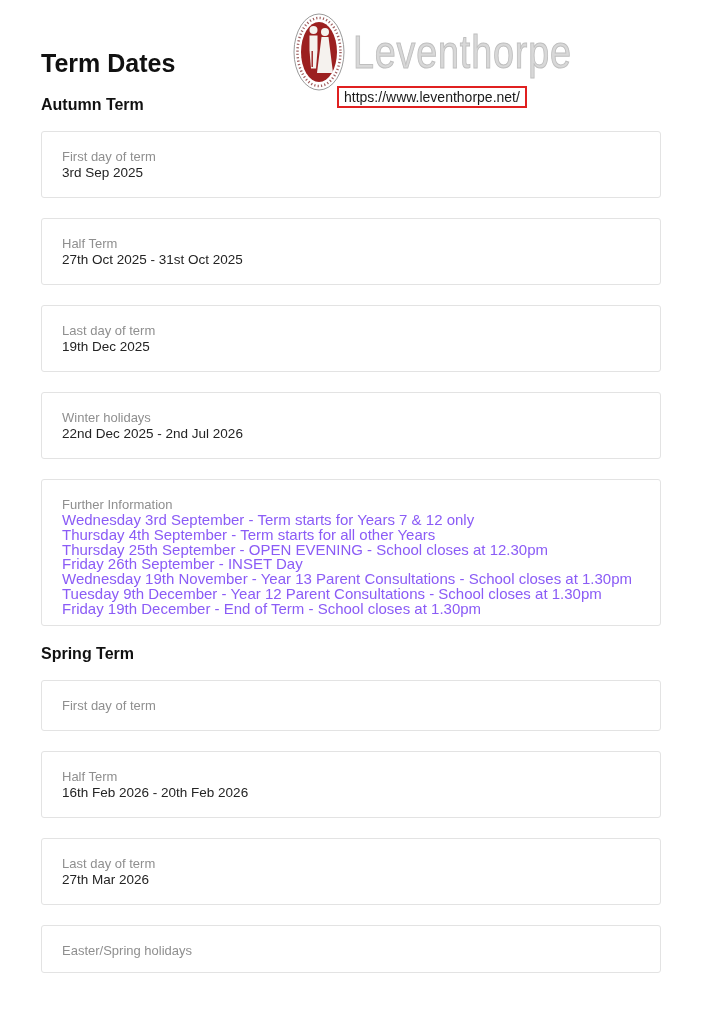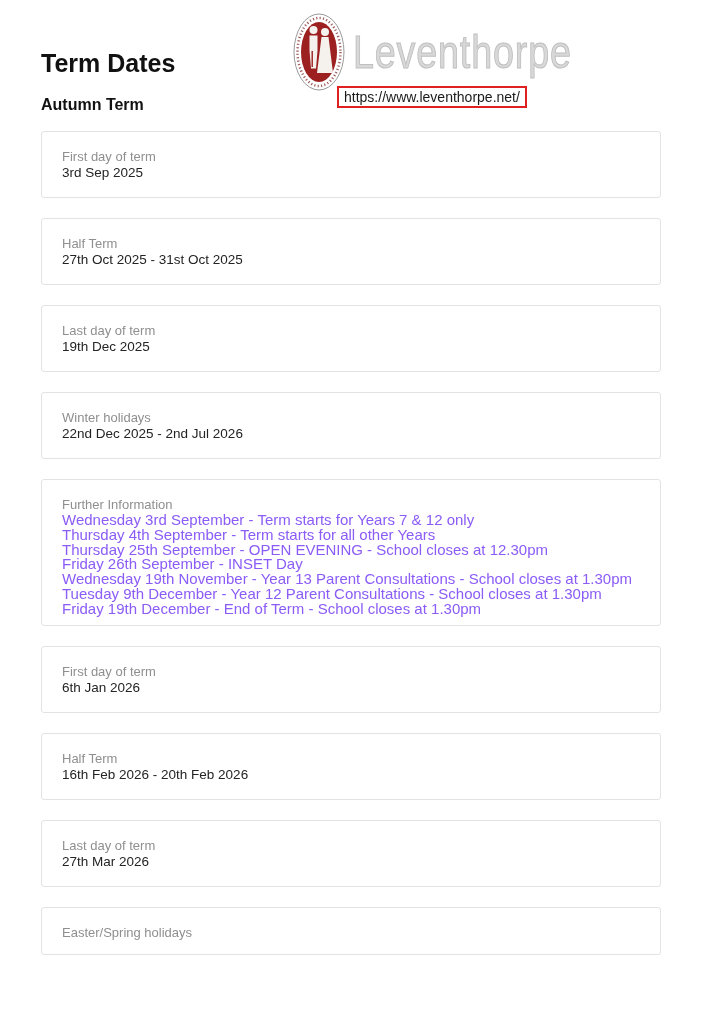--- a/index.html
+++ b/index.html
@@ -160,24 +160,24 @@
     <div class="card-label">Further Information</div>
     <div class="info-line">Wednesday 3rd September - Term starts for Years 7 &amp; 12 only</div>
     <div class="info-line">Thursday 4th September - Term starts for all other Years</div>
     <div class="info-line">Thursday 25th September - OPEN EVENING - School closes at 12.30pm</div>
     <div class="info-line">Friday 26th September - INSET Day</div>
     <div class="info-line">Wednesday 19th November - Year 13 Parent Consultations - School closes at 1.30pm</div>
     <div class="info-line">Tuesday 9th December - Year 12 Parent Consultations - School closes at 1.30pm</div>
     <div class="info-line">Friday 19th December - End of Term - School closes at 1.30pm</div>
   </div>
 
+  <h2 class="section-heading spring">Spring Term</h2>
 
   <div class="card">
     <div class="card-label">First day of term</div>
-    <div class="card-value">6th Jan 2026</div>
   </div>
 
   <div class="card">
     <div class="card-label">Half Term</div>
     <div class="card-value">16th Feb 2026 - 20th Feb 2026</div>
   </div>
 
   <div class="card">
     <div class="card-label">Last day of term</div>
     <div class="card-value">27th Mar 2026</div>

